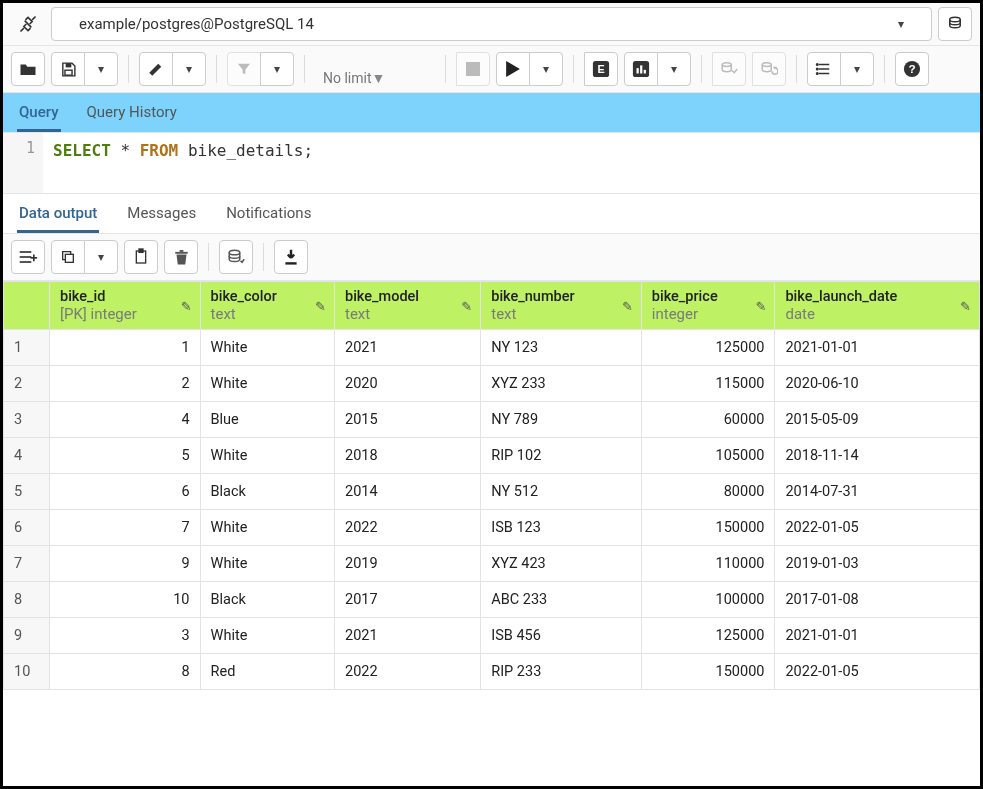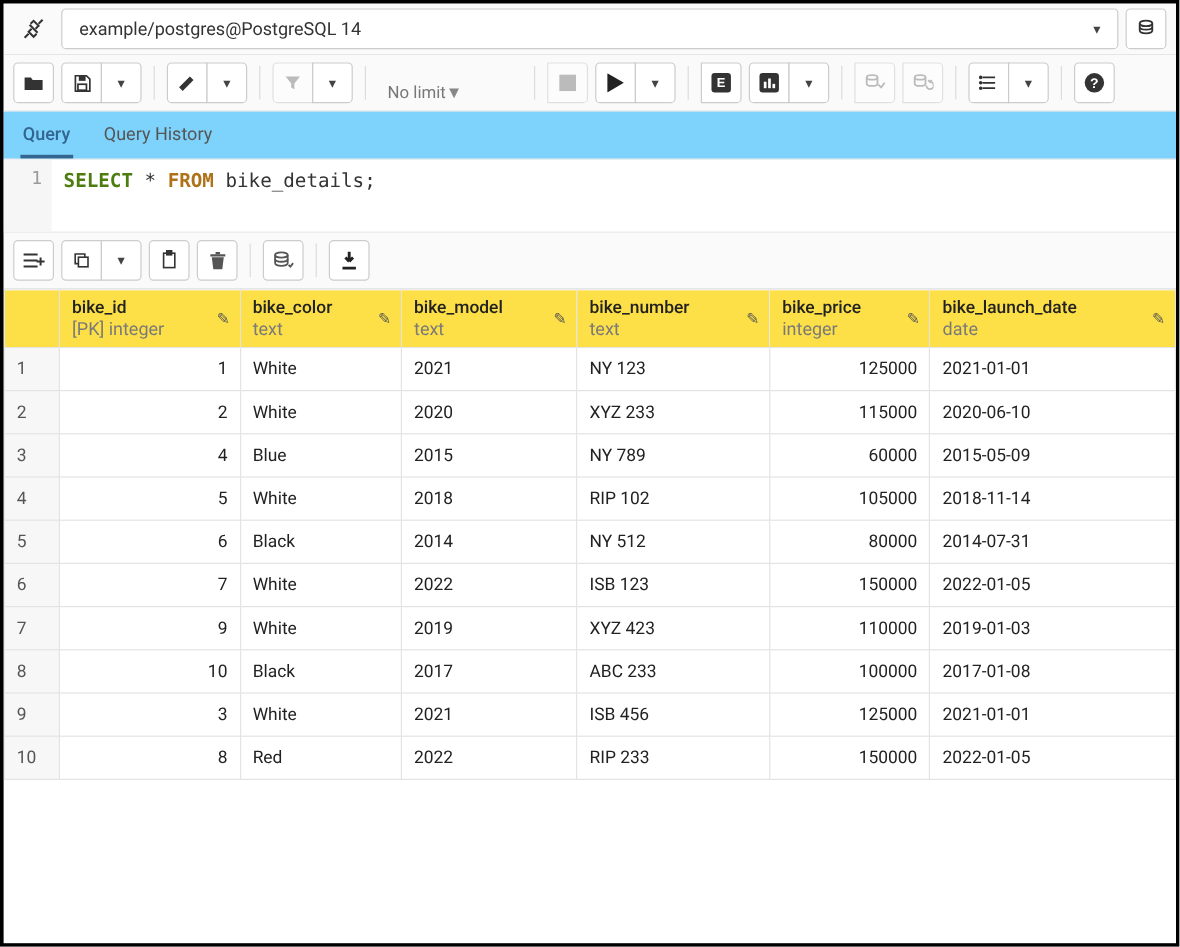--- a/index.html
+++ b/index.html
@@ -3,21 +3,21 @@
 <meta charset="utf-8">
 <style>
   * { box-sizing: border-box; }
   html, body { margin:0; padding:0; font-family: -apple-system, "Segoe UI", Roboto, Helvetica, Arial, sans-serif; font-size:14px; color:#222; background:#fff;}
   .frame { width:983px; height:789px; border:3px solid #000; position:relative; overflow:hidden; }
 
   
   .connbar { display:flex; align-items:center; padding:4px 8px; gap:6px; border-bottom:1px solid #e5e5e5; background:#fafafa;}
   .iconbtn { width:34px; height:34px; border:1px solid #ccc; border-radius:4px; background:#fff; display:flex; align-items:center; justify-content:center; cursor:pointer;}
   .iconbtn.flat { border:none; background:transparent;}
-  .connselect { flex:1; height:34px; border:1px solid #ccc; border-radius:4px; background:#fff; display:flex; align-items:center; justify-content:space-between; padding:0 14px; cursor:pointer;}
+  .connselect { flex:1; height:34px; border:1px solid #ccc; border-radius:4px; background:#fff; display:flex; align-items:center; justify-content:space-between; padding:0 27px; cursor:pointer;}
   .conntext { font-size:15px; color:#333;}
   .chev { font-size:12px; color:#444; }
 
   
   .toolbar { display:flex; align-items:center; padding:6px 8px; gap:6px; border-bottom:1px solid #e5e5e5; background:#fafafa; flex-wrap:wrap;}
   .btngroup { display:flex; gap:0; }
   .btngroup .iconbtn { border-radius:0; margin-left:-1px;}
   .btngroup .iconbtn:first-child { border-radius:4px 0 0 4px; margin-left:0;}
   .btngroup .iconbtn:last-child { border-radius:0 4px 4px 0;}
   .btngroup .iconbtn.solo { border-radius:4px;}
@@ -45,21 +45,21 @@
   .rtab { padding:10px 2px 8px; color:#555; cursor:pointer; border-bottom:3px solid transparent; font-size:15px;}
   .rtab.active { color:#326690; border-bottom-color:#326690; font-weight:500;}
 
   
   .rtoolbar { display:flex; gap:6px; align-items:center; padding:6px 8px; border-bottom:1px solid #e5e5e5; background:#fafafa;}
 
   
   .grid { overflow:auto; }
   table.datagrid { border-collapse:collapse; width:100%; }
   table.datagrid th, table.datagrid td { border:1px solid #e3e3e3; padding:6px 10px; font-size:14.5px; height:36px;}
-  table.datagrid th { background:#fde047; text-align:left; font-weight:500; position:relative;}
+  table.datagrid th { background:#bef264; text-align:left; font-weight:500; position:relative;}
   th.rownumhead, td.rownum { width:46px; background:#f7f7f7; text-align:left; color:#555;}
   th.corner { background:#f7f7f7;}
   .colname { display:block; color:#222; font-weight:500;}
   .coltype { display:block; color:#7a7a7a; font-size:15px; font-weight:400;}
   td.num { text-align:right; }
   .edit-icon { position:absolute; right:8px; top:50%; transform:translateY(-50%); font-size:13px; color:#555;}
 
   svg { display:block; }
 </style>
 </head>
@@ -228,20 +228,25 @@
   <div class="tabs">
     <div class="tab active">Query</div>
     <div class="tab">Query History</div>
   </div>
 
   <div class="editor">
     <div class="gutter"><span>1</span></div>
     <div class="code"><span class="kw">SELECT</span> <span class="asterisk">*</span> <span class="kw2">FROM</span> <span class="ident">bike_details;</span></div>
   </div>
 
+  <div class="rtabs">
+    <div class="rtab active">Data output</div>
+    <div class="rtab">Messages</div>
+    <div class="rtab">Notifications</div>
+  </div>
 
   <div class="rtoolbar">
     <div class="iconbtn">
       <svg width="20" height="16" viewBox="0 0 24 18" fill="none" stroke="#333" stroke-width="2">
           <line x1="2" y1="3" x2="16" y2="3"></line>
           <line x1="2" y1="9" x2="16" y2="9"></line>
           <line x1="2" y1="15" x2="16" y2="15"></line>
           <line x1="19" y1="6" x2="19" y2="14"></line>
           <line x1="15" y1="10" x2="23" y2="10"></line>
         </svg>

